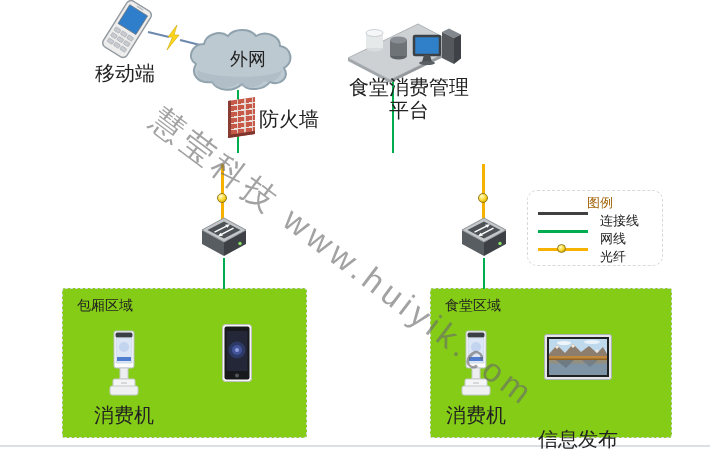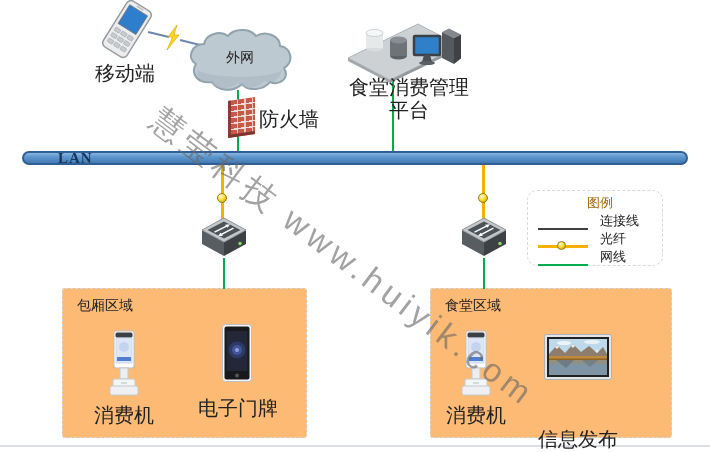--- a/index.html
+++ b/index.html
@@ -41,31 +41,31 @@
     left:228px;top:99px;width:27px;height:37px;z-index:7;
     transform:skewY(-8deg);
     background-color:#c65948;
     background-image:
       repeating-linear-gradient(180deg, rgba(0,0,0,0) 0 4.5px, #e9ded9 4.5px 6px),
       repeating-linear-gradient(90deg, rgba(0,0,0,0) 0 6px, rgba(233,222,217,.85) 6px 7.5px);
     border-left:3px solid #8a3c33;border-bottom:3px solid #7d352d;box-sizing:border-box;
   }
   
   .zone-box{
-    border:1px dashed #d6d9dc;border-radius:3px;background:#fdba74;z-index:2;box-sizing:border-box;
+    border:1px dashed #d6d9dc;border-radius:3px;background:#84cc16;z-index:2;box-sizing:border-box;
   }
   .zone-title{position:absolute;left:14px;top:8px;font-size:14px;color:#222;}
   
   #legend{
     left:527px;top:190px;width:136px;height:76px;background:#fff;
     border:1px dashed #d6d9dc;border-radius:10px;z-index:5;box-sizing:border-box;
     padding:3px 0 0 10px;
   }
   #legend .legend-title{font-size:13px;color:#a16207;text-align:center;}
-  .lg-row{display:flex;align-items:flex-end;height:18px;}
+  .lg-row{display:flex;align-items:flex-start;height:18px;}
   .lg-line{width:50px;margin-right:12px;position:relative;flex:0 0 auto;}
   .lg-connection{height:2.5px;background:#404040;}
   .lg-fiber{height:3px;background:#f7b200;}
   .lg-network{height:2.5px;background:#00ad4e;}
   .lg-label{font-size:13px;color:#222;}
   .lg-bead{position:absolute;left:19px;top:-4px;width:9px;height:9px;}
   #bottom-divider{left:0;top:445px;width:710px;height:2px;background:#dce0e5;z-index:1;}
   svg{display:block;}
 </style>
 </head>
@@ -96,21 +96,21 @@
   <svg class="abs" style="left:146px;top:24px;z-index:6" width="56" height="28" viewBox="0 0 56 28">
     <line x1="2" y1="8" x2="23" y2="13" stroke="#6d88ad" stroke-width="2"></line>
     <line x1="34" y1="16" x2="54" y2="21" stroke="#6d88ad" stroke-width="2"></line>
     <polygon points="31,1 22,13 26.5,13 21,26 33,11 28,11" fill="#ffd61c" stroke="#c9a400" stroke-width="0.6"></polygon>
   </svg>
 
   <svg class="abs" style="left:184px;top:26px;z-index:6" width="112" height="68" viewBox="0 0 112 68">
     <path d="M28,56 C14,58 6,48 12,38 C2,32 8,18 20,18 C22,8 36,4 44,10 C50,2 66,2 72,10 C82,4 96,10 96,20 C108,22 110,36 100,42 C106,52 96,60 86,56 C80,64 64,66 58,58 C50,66 34,66 28,56 Z" fill="#bdc9d1" stroke="#8fa2ad" stroke-width="2"></path>
     <path d="M14,44 C24,52 84,54 98,44 C96,54 86,58 80,55 C74,63 58,64 54,57 C46,64 30,64 26,55 C18,58 12,52 14,44 Z" fill="#a7b5bf" opacity="0.55"></path>
   </svg>
-  <div class="abs label" style="left:210px;top:49px;width:60px;font-size:14px;z-index:7">外网</div>
+  <div class="abs label" style="left:218px;top:49px;width:60px;font-size:18px;z-index:7">外网</div>
 
   <div class="abs vline-green" style="left:237px;top:90px;height:63px;"></div>
 
   <div id="firewall" class="abs"></div>
   <div class="abs label" style="left:259px;top:108px;width:60px;text-align:left;z-index:7">防火墙</div>
 
   <svg class="abs" style="left:342px;top:12px;z-index:6" width="122" height="72" viewBox="0 0 122 72">
     <polygon points="6,46 76,12 118,34 48,68" fill="#cdd1d4" stroke="#aeb3b7" stroke-width="1"></polygon>
     <polygon points="6,46 48,68 48,71 6,49" fill="#a2a7ab"></polygon>
     <polygon points="48,68 118,34 118,37 48,71" fill="#94999d"></polygon>
@@ -124,23 +124,20 @@
     <polygon points="82,43 88,43 90,50 80,50" fill="#4a4f54"></polygon>
     <ellipse cx="85" cy="51" rx="8" ry="2" fill="#5a5f64"></ellipse>
     <polygon points="100,20 107,16.5 119,22.5 112,26" fill="#82888d"></polygon>
     <polygon points="100,20 112,26 112,52 100,46" fill="#55595e"></polygon>
     <polygon points="112,26 119,22.5 119,46.5 112,52" fill="#3e4246"></polygon>
   </svg>
   <div class="abs label" style="left:347px;top:76px;width:124px;z-index:6">食堂消费管理平台</div>
 
   <div class="abs vline-green" style="left:392px;top:80px;height:73px;"></div>
 
-  <div id="lan-bar" class="abs">
-    <span id="lan-label">LAN</span>
-  </div>
 
   <div class="abs vline-fiber" style="left:221px;top:164px;height:56px;"></div>
   <div class="abs bead" style="left:217px;top:193px;"></div>
 
   <div class="abs vline-fiber" style="left:482px;top:164px;height:56px;"></div>
   <div class="abs bead" style="left:478px;top:193px;"></div>
 
   <svg class="abs" style="left:200px;top:216px;z-index:6" width="48" height="44" viewBox="0 0 48 44">
     <polygon points="2,14 24,26 24,40 2,28" fill="#585d62"></polygon>
     <polygon points="24,26 46,14 46,28 24,40" fill="#3d4145"></polygon>
@@ -168,28 +165,28 @@
   <div class="abs vline-green" style="left:223px;top:258px;height:31px;"></div>
   <div class="abs vline-green" style="left:483px;top:258px;height:31px;"></div>
 
   <div id="legend" class="abs">
     <div class="legend-title">图例</div>
     <div class="lg-row">
       <span class="lg-line lg-connection"></span>
       <span class="lg-label">连接线</span>
     </div>
     <div class="lg-row">
+      <span class="lg-line lg-network"></span>
+      <span class="lg-label">网线</span>
+    </div>
+    <div class="lg-row">
       <span class="lg-line lg-fiber">
           <span class="bead lg-bead"></span>
         </span>
       <span class="lg-label">光纤</span>
-    </div>
-    <div class="lg-row">
-      <span class="lg-line lg-network"></span>
-      <span class="lg-label">网线</span>
     </div>
   </div>
 
   <div class="abs zone-box" style="left:62px;top:288px;width:245px;height:150px;">
     <div class="zone-title">包厢区域</div>
   </div>
 
   <svg class="abs" style="left:107px;top:330px;z-index:6" width="34" height="67" viewBox="0 0 34 67">
     <rect x="7" y="1" width="20" height="37" rx="2" fill="#fdfdfd" stroke="#b9bec2"></rect>
     <rect x="8.5" y="2.5" width="17" height="5" rx="1.5" fill="#3a3f45"></rect>
@@ -205,21 +202,20 @@
 
   <svg class="abs" style="left:222px;top:324px;z-index:6" width="30" height="58" viewBox="0 0 30 58">
     <rect x="0.5" y="0.5" width="29" height="57" rx="3" fill="#f5f5f5" stroke="#c0c0c0"></rect>
     <rect x="2.5" y="2.5" width="25" height="53" rx="2" fill="#17191d"></rect>
     <rect x="4.5" y="7" width="21" height="40" fill="#232738"></rect>
     <circle cx="15" cy="26" r="8.5" fill="#2e3a66"></circle>
     <circle cx="15" cy="26" r="5" fill="#44549a"></circle>
     <circle cx="15" cy="26" r="2" fill="#8fa0e0"></circle>
     <circle cx="15" cy="51.5" r="2" fill="#52555a"></circle>
   </svg>
-  <div class="abs label" style="left:198px;top:397px;width:80px;z-index:6">电子门牌</div>
 
   <div class="abs zone-box" style="left:430px;top:288px;width:242px;height:150px;">
     <div class="zone-title">食堂区域</div>
   </div>
 
   <svg class="abs" style="left:459px;top:330px;z-index:6" width="34" height="67" viewBox="0 0 34 67">
     <rect x="7" y="1" width="20" height="37" rx="2" fill="#fdfdfd" stroke="#b9bec2"></rect>
     <rect x="8.5" y="2.5" width="17" height="5" rx="1.5" fill="#3a3f45"></rect>
     <rect x="9" y="8" width="16" height="25" fill="#dce6f5" stroke="#b8c6dd" stroke-width="0.5"></rect>
     <circle cx="17" cy="17" r="5" fill="#c3d4ef"></circle>

